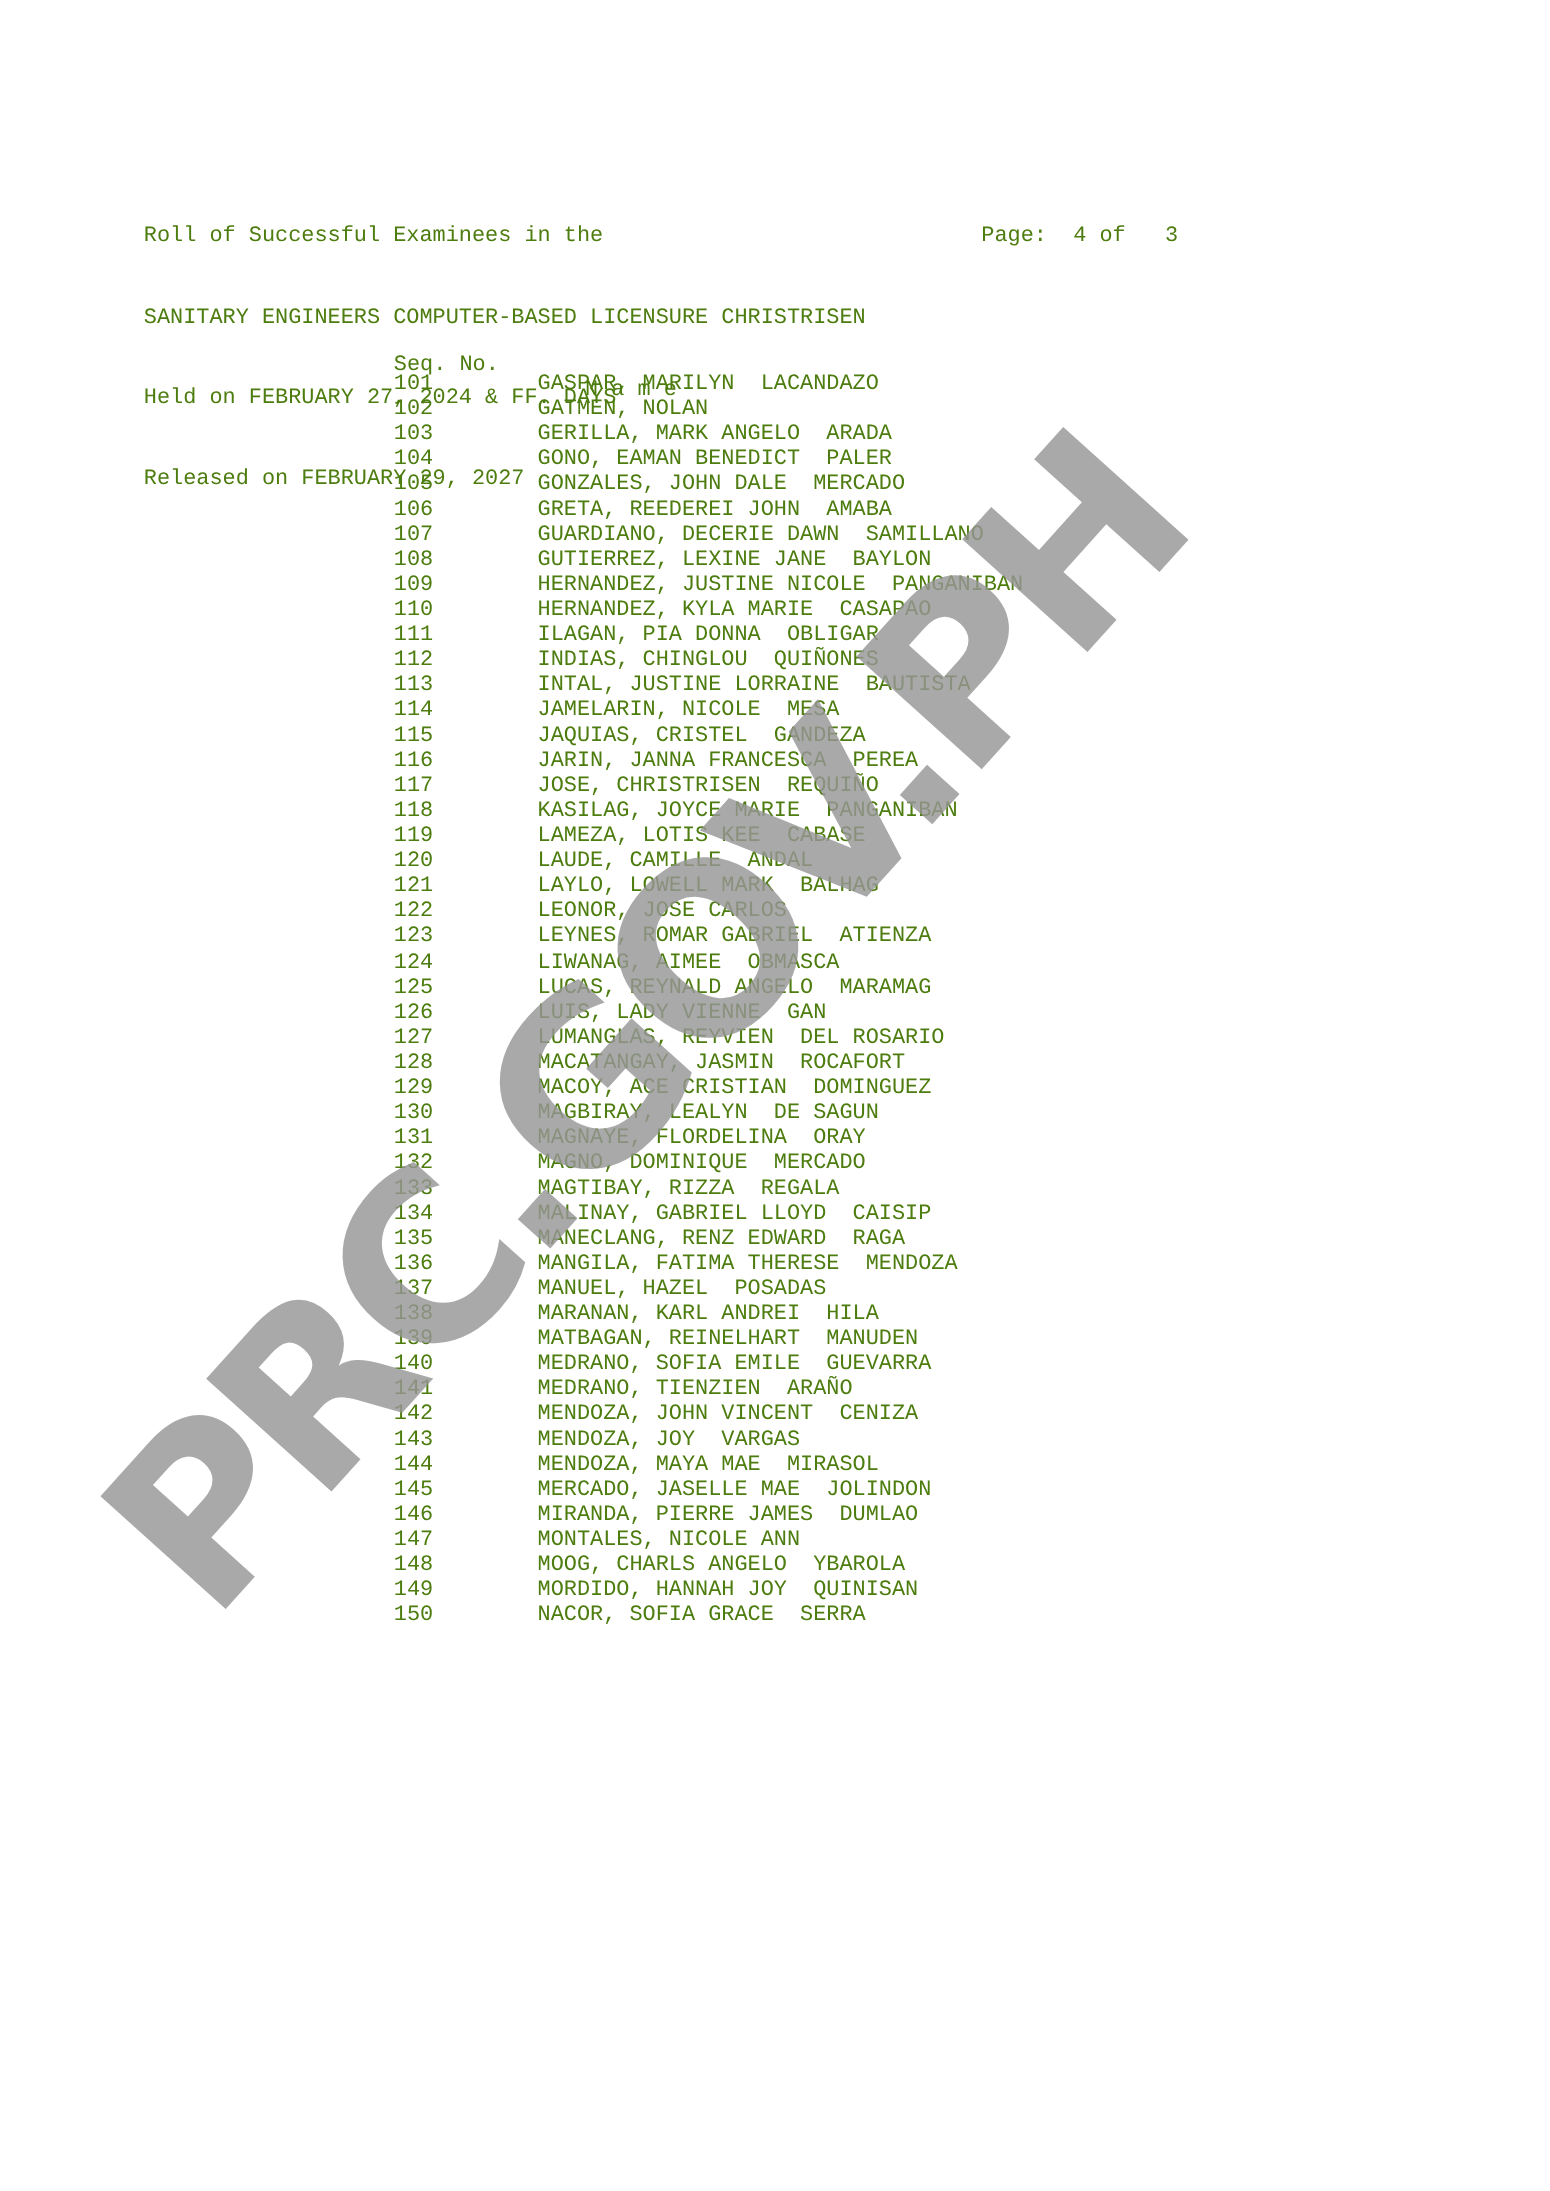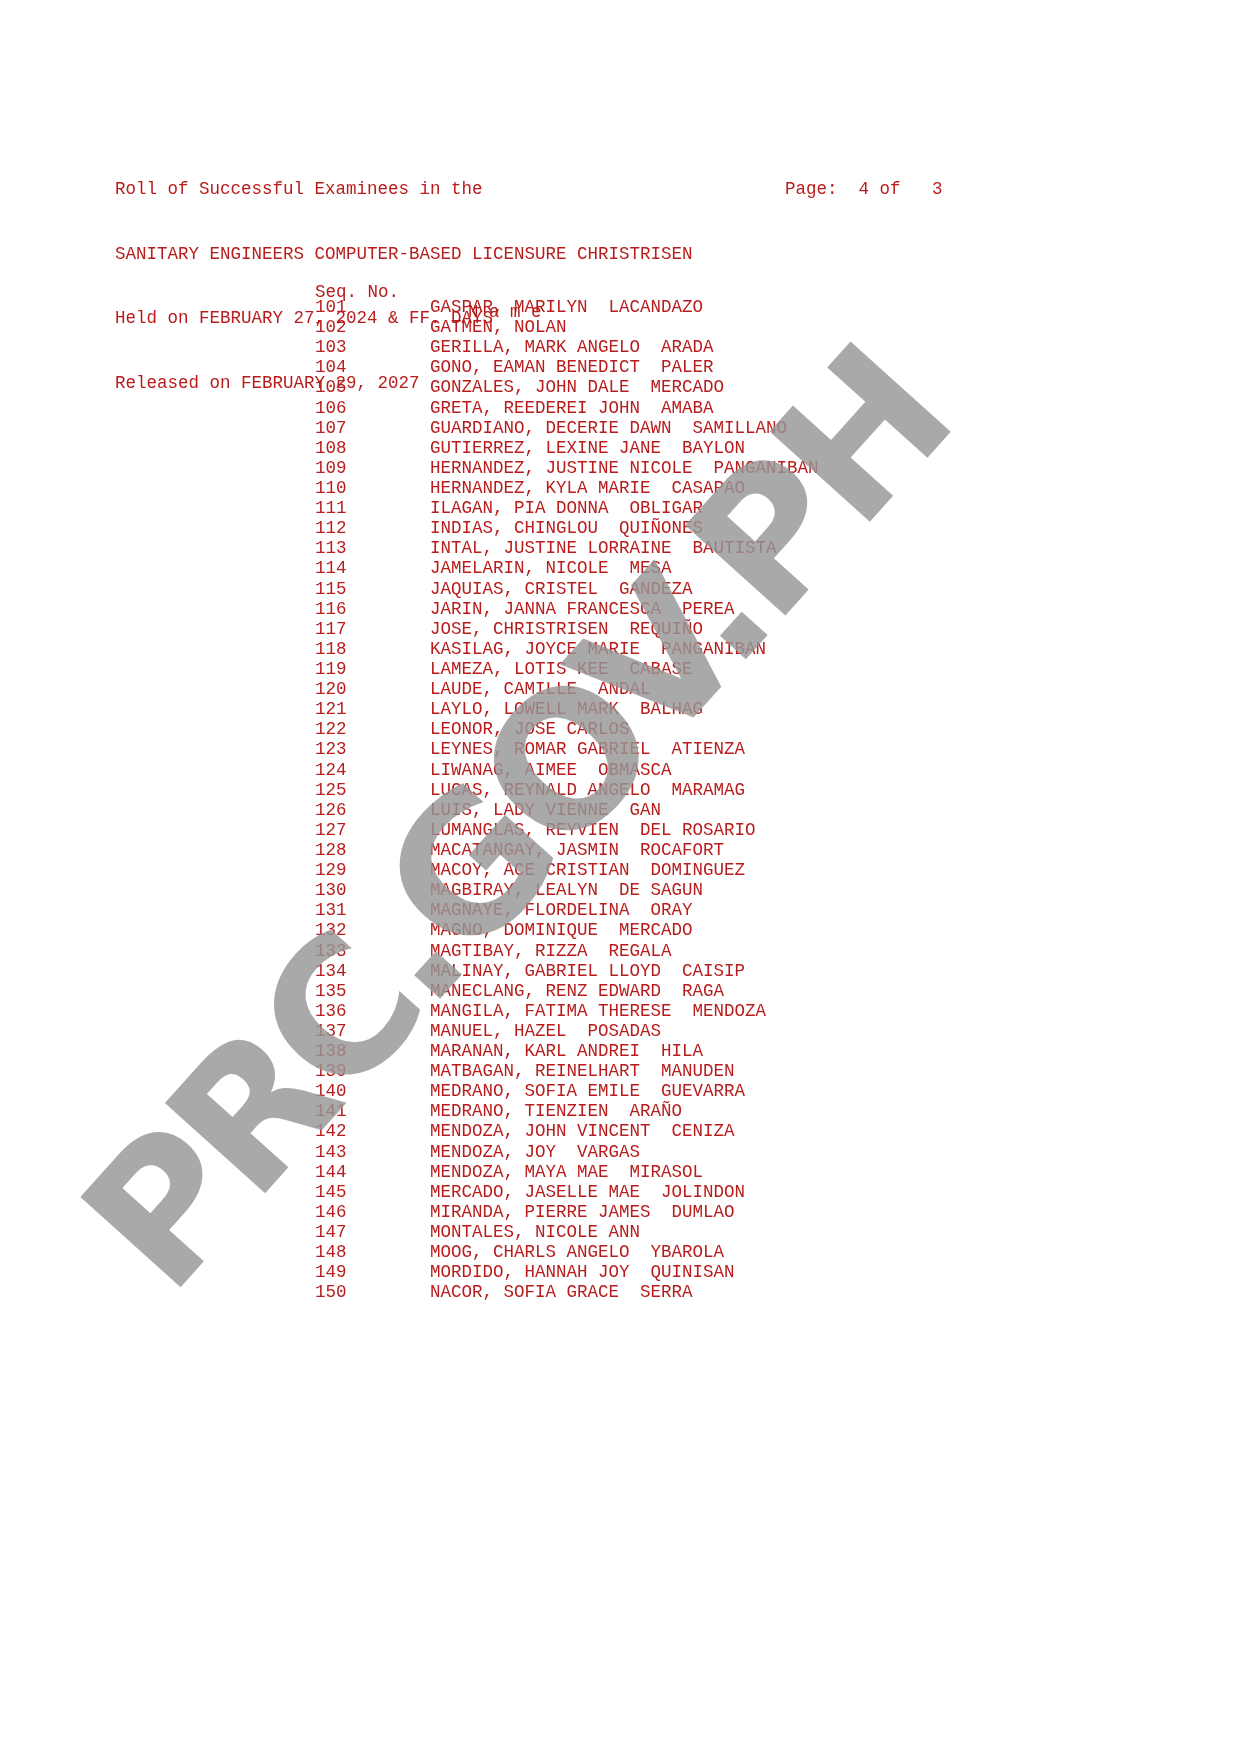--- a/index.html
+++ b/index.html
@@ -4,21 +4,21 @@
 <style>
   html,body { margin:0; padding:0; background:#e8e8e8; }
   .page {
     position:relative;
     width:1240px; height:1753px;
     background:#ffffff;
     overflow:hidden;
     font-family:"Liberation Mono", monospace;
     color:#222222;
   }
-  .mono { font-family:"Liberation Mono", monospace; font-size:17.5px; color:#b91c1c; white-space:pre; }
+  .mono { font-family:"Liberation Mono", monospace; font-size:17.5px; color:#4d7c0f; white-space:pre; }
 
   .doc-header {
     position:absolute; left:115px; top:136px;
     line-height:21.5px;
   }
   .doc-header div { white-space:pre; }
 
   .page-label {
     position:absolute; left:785px; top:179px;
     line-height:21.5px;

